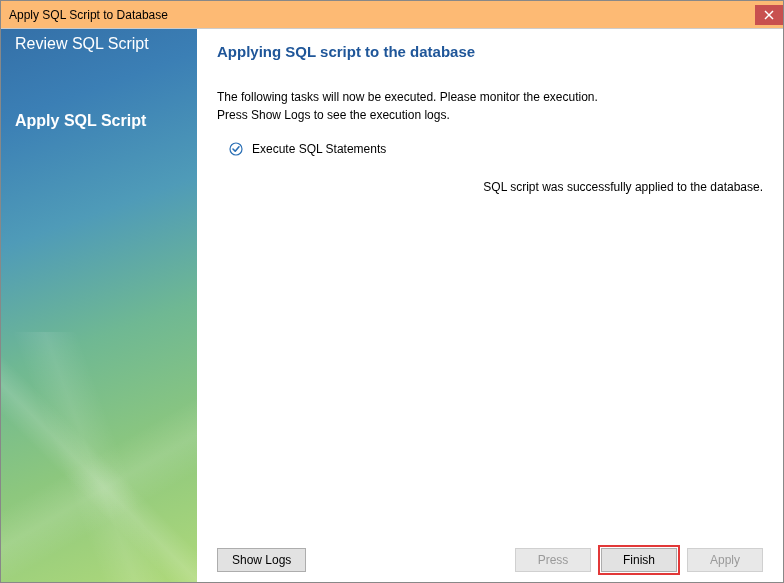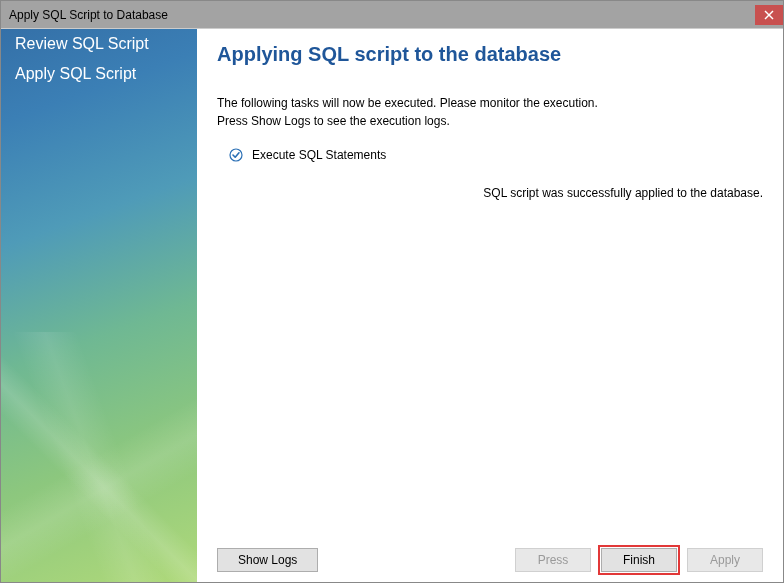--- a/index.html
+++ b/index.html
@@ -11,21 +11,21 @@
       font-family: 'Segoe UI', Tahoma, sans-serif;
       font-size: 12px;
       background: #fff;
       width: 784px;
       height: 583px;
       overflow: hidden;
       border: 1px solid #888;
     }
     .titlebar {
       height: 28px;
-      background: #a3a3a3;
+      background: #fdba74;
       border-bottom: 1px solid #ccc;
       display: flex;
       align-items: center;
       justify-content: space-between;
       padding-left: 8px;
     }
     .titlebar-text {
       font-size: 12px;
       color: #000;
     }
@@ -70,32 +70,33 @@
     }
     .sidebar-item {
       padding: 6px 14px;
       color: #fff;
       font-size: 16px;
       cursor: pointer;
       position: relative;
       z-index: 1;
     }
     .sidebar-item.active {
-      font-weight: normal;
+      font-weight: bold;
+      margin-top: 47px;
     }
     .content {
       flex: 1;
       background: #fff;
       display: flex;
       flex-direction: column;
       padding: 14px 20px 10px 20px;
     }
     .content-heading {
       color: #1f5699;
-      font-size: 20px;
+      font-size: 15px;
       font-weight: bold;
       margin-bottom: 28px;
     }
     .content-body {
       flex: 1;
       color: #000;
       font-size: 12px;
       line-height: 1.5;
     }
     .instruction-text {
@@ -133,21 +134,21 @@
       flex: 1;
     }
     .btn {
       min-width: 76px;
       height: 24px;
       background: #e2e2e2;
       border: 1px solid #adadad;
       font-size: 12px;
       font-family: inherit;
       cursor: pointer;
-      padding: 0 20px;
+      padding: 0 14px;
     }
     .btn:disabled {
       color: #9a9a9a;
       background: #e8e8e8;
       border-color: #d0d0d0;
       cursor: default;
     }
     .btn-highlight {
       outline: 2px solid #e23838;
       outline-offset: 1px;

